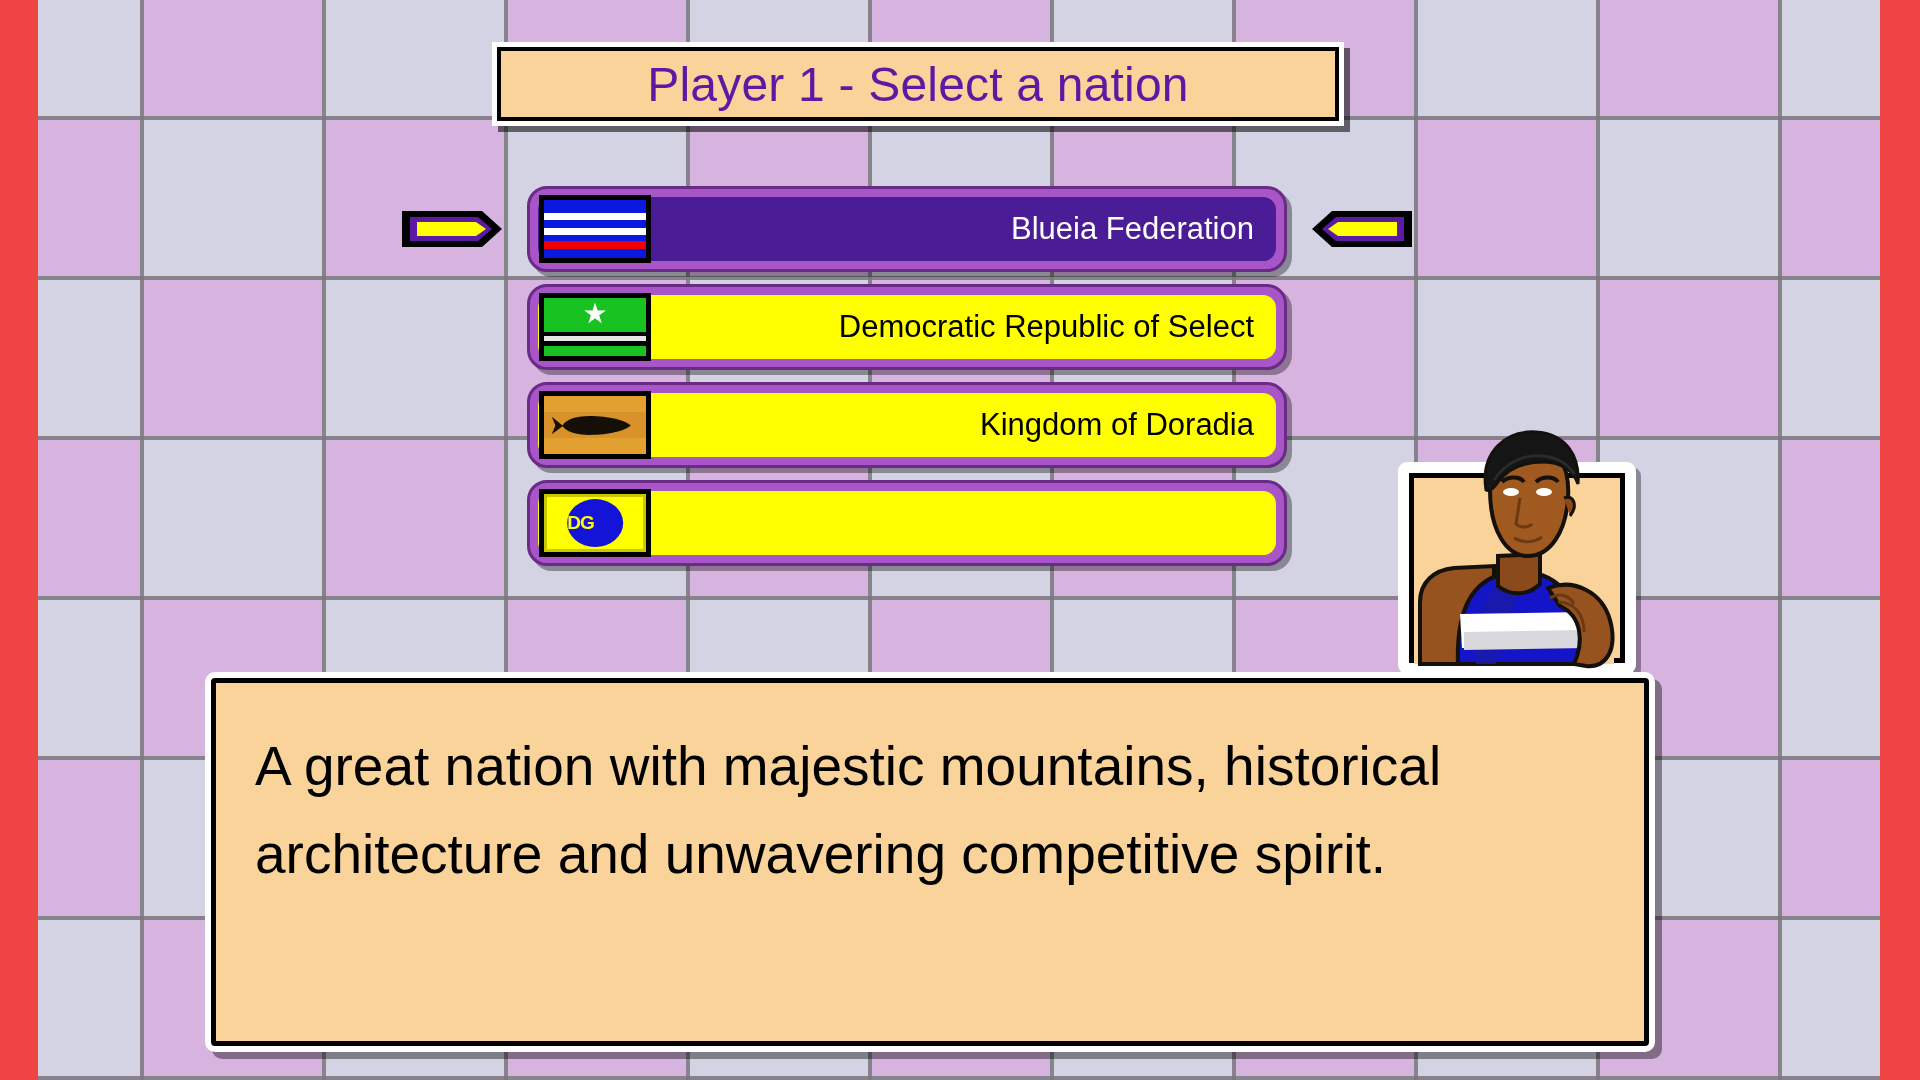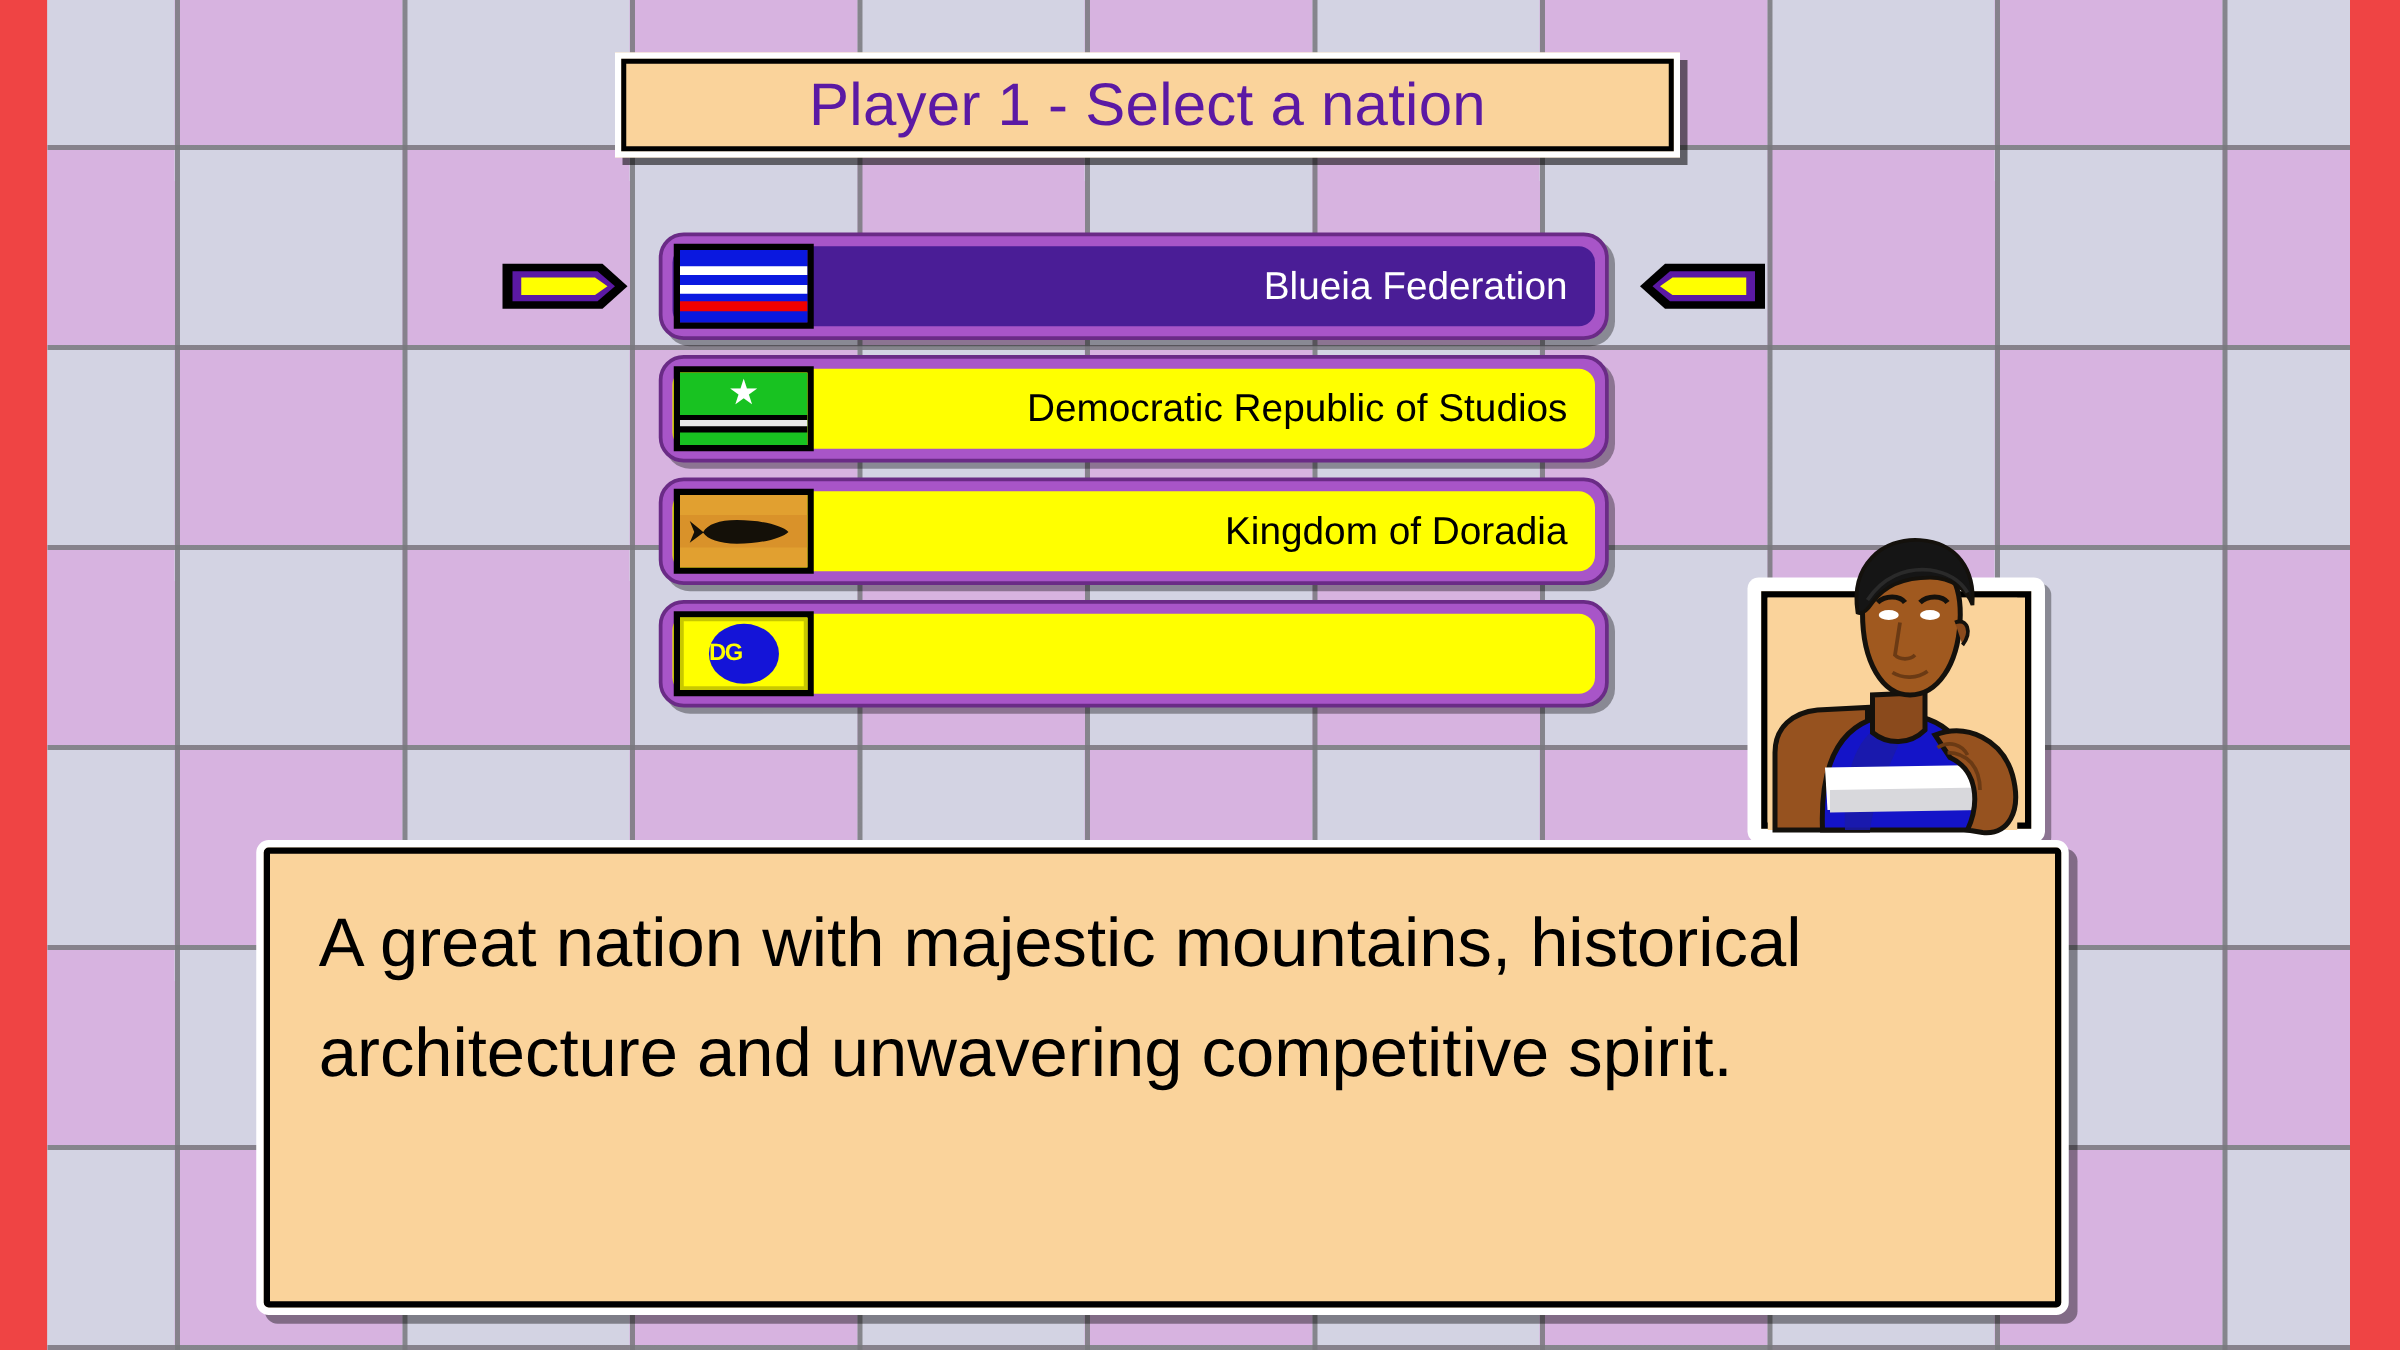--- a/index.html
+++ b/index.html
@@ -176,21 +176,21 @@
   #description-box {
     position:absolute;
     left:205px; top:672px;
     width:1450px; height:380px;
     background:#fad39b;
     border:6px solid #ffffff;
     outline:5px solid #000;
     outline-offset:-11px;
     border-radius:10px;
     box-shadow:7px 7px 0 rgba(0,0,0,.4);
-    padding:32px 44px;
+    padding:44px 44px;
   }
   #description-text {
     font-size:55px;
     line-height:1.60;
     color:#000;
     font-weight:400;
   }
 </style>
 </head>
 <body>
@@ -237,21 +237,21 @@
 
     <div class="nation-row">
       <div class="plate"></div>
       <div class="flag-box">
         <div class="flag-verdia">
           <div class="star">★</div>
           <div class="blk"></div>
             <div class="wht"></div>
         </div>
       </div>
-      <div class="nation-label">Democratic Republic of Studios</div>
+      <div class="nation-label">Democratic Republic of Select</div>
     </div>
 
     <div class="nation-row">
       <div class="plate"></div>
       <div class="flag-box">
         <div class="flag-doradia">
           <div class="band"></div>
           <svg viewBox="0 0 100 40" preserveAspectRatio="none">
             <path d="M14,20 L2,8 L6,20 L2,32 L14,21 C18,28 28,33 44,33 C66,33 84,27 90,20 C84,13 66,7 44,7 C28,7 18,12 14,20 Z" fill="#141008"></path>
           </svg>

